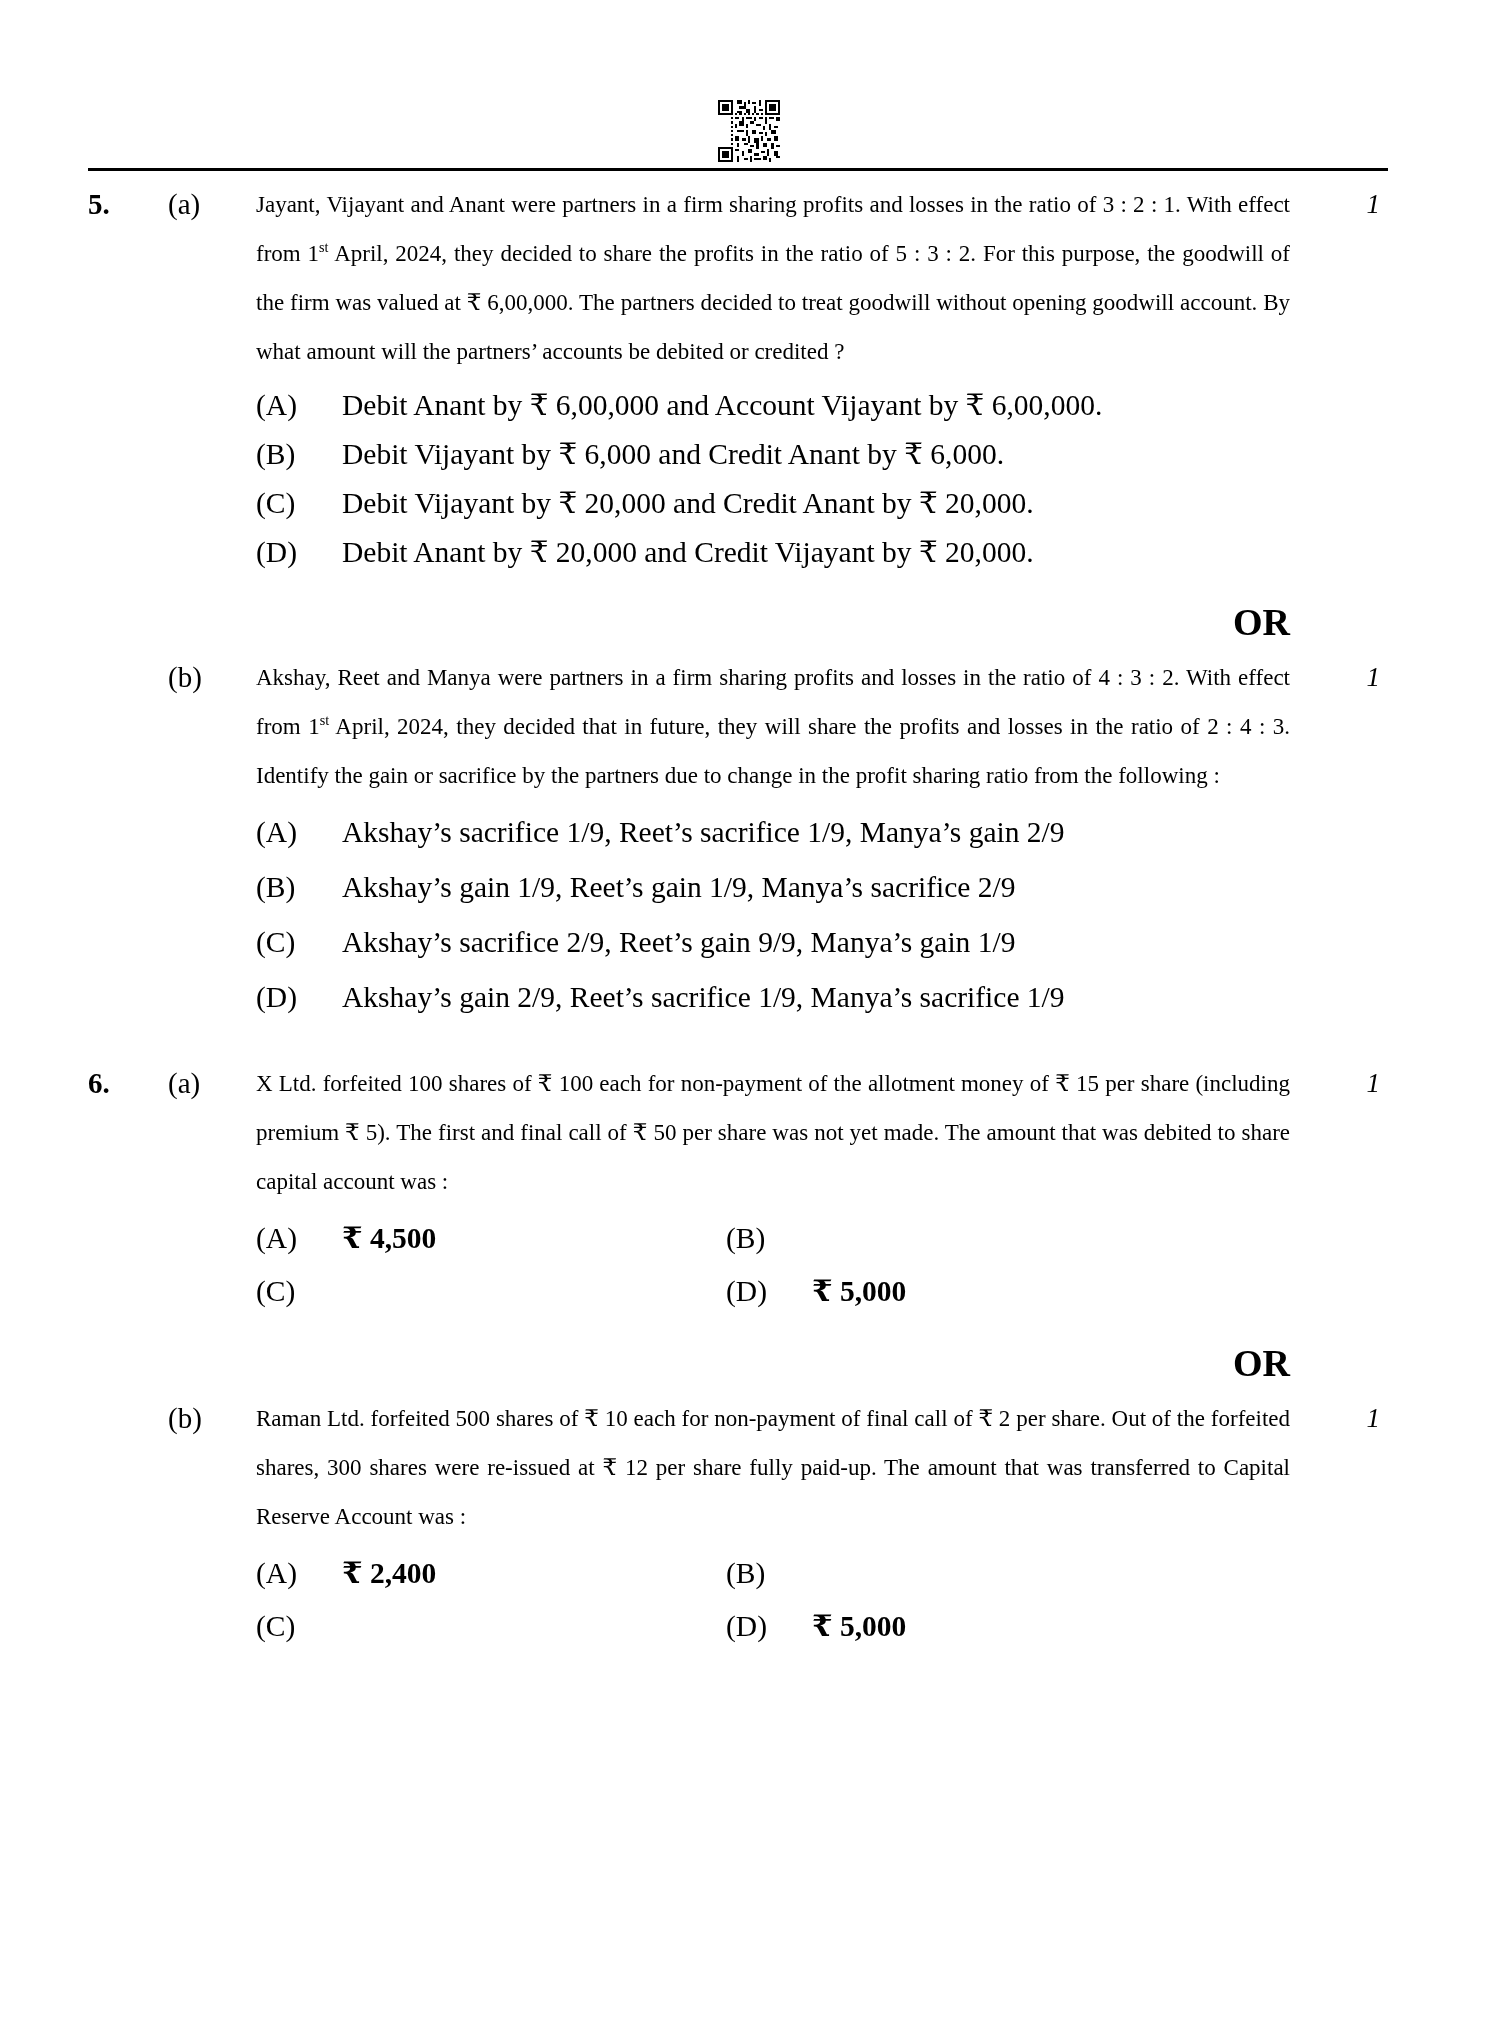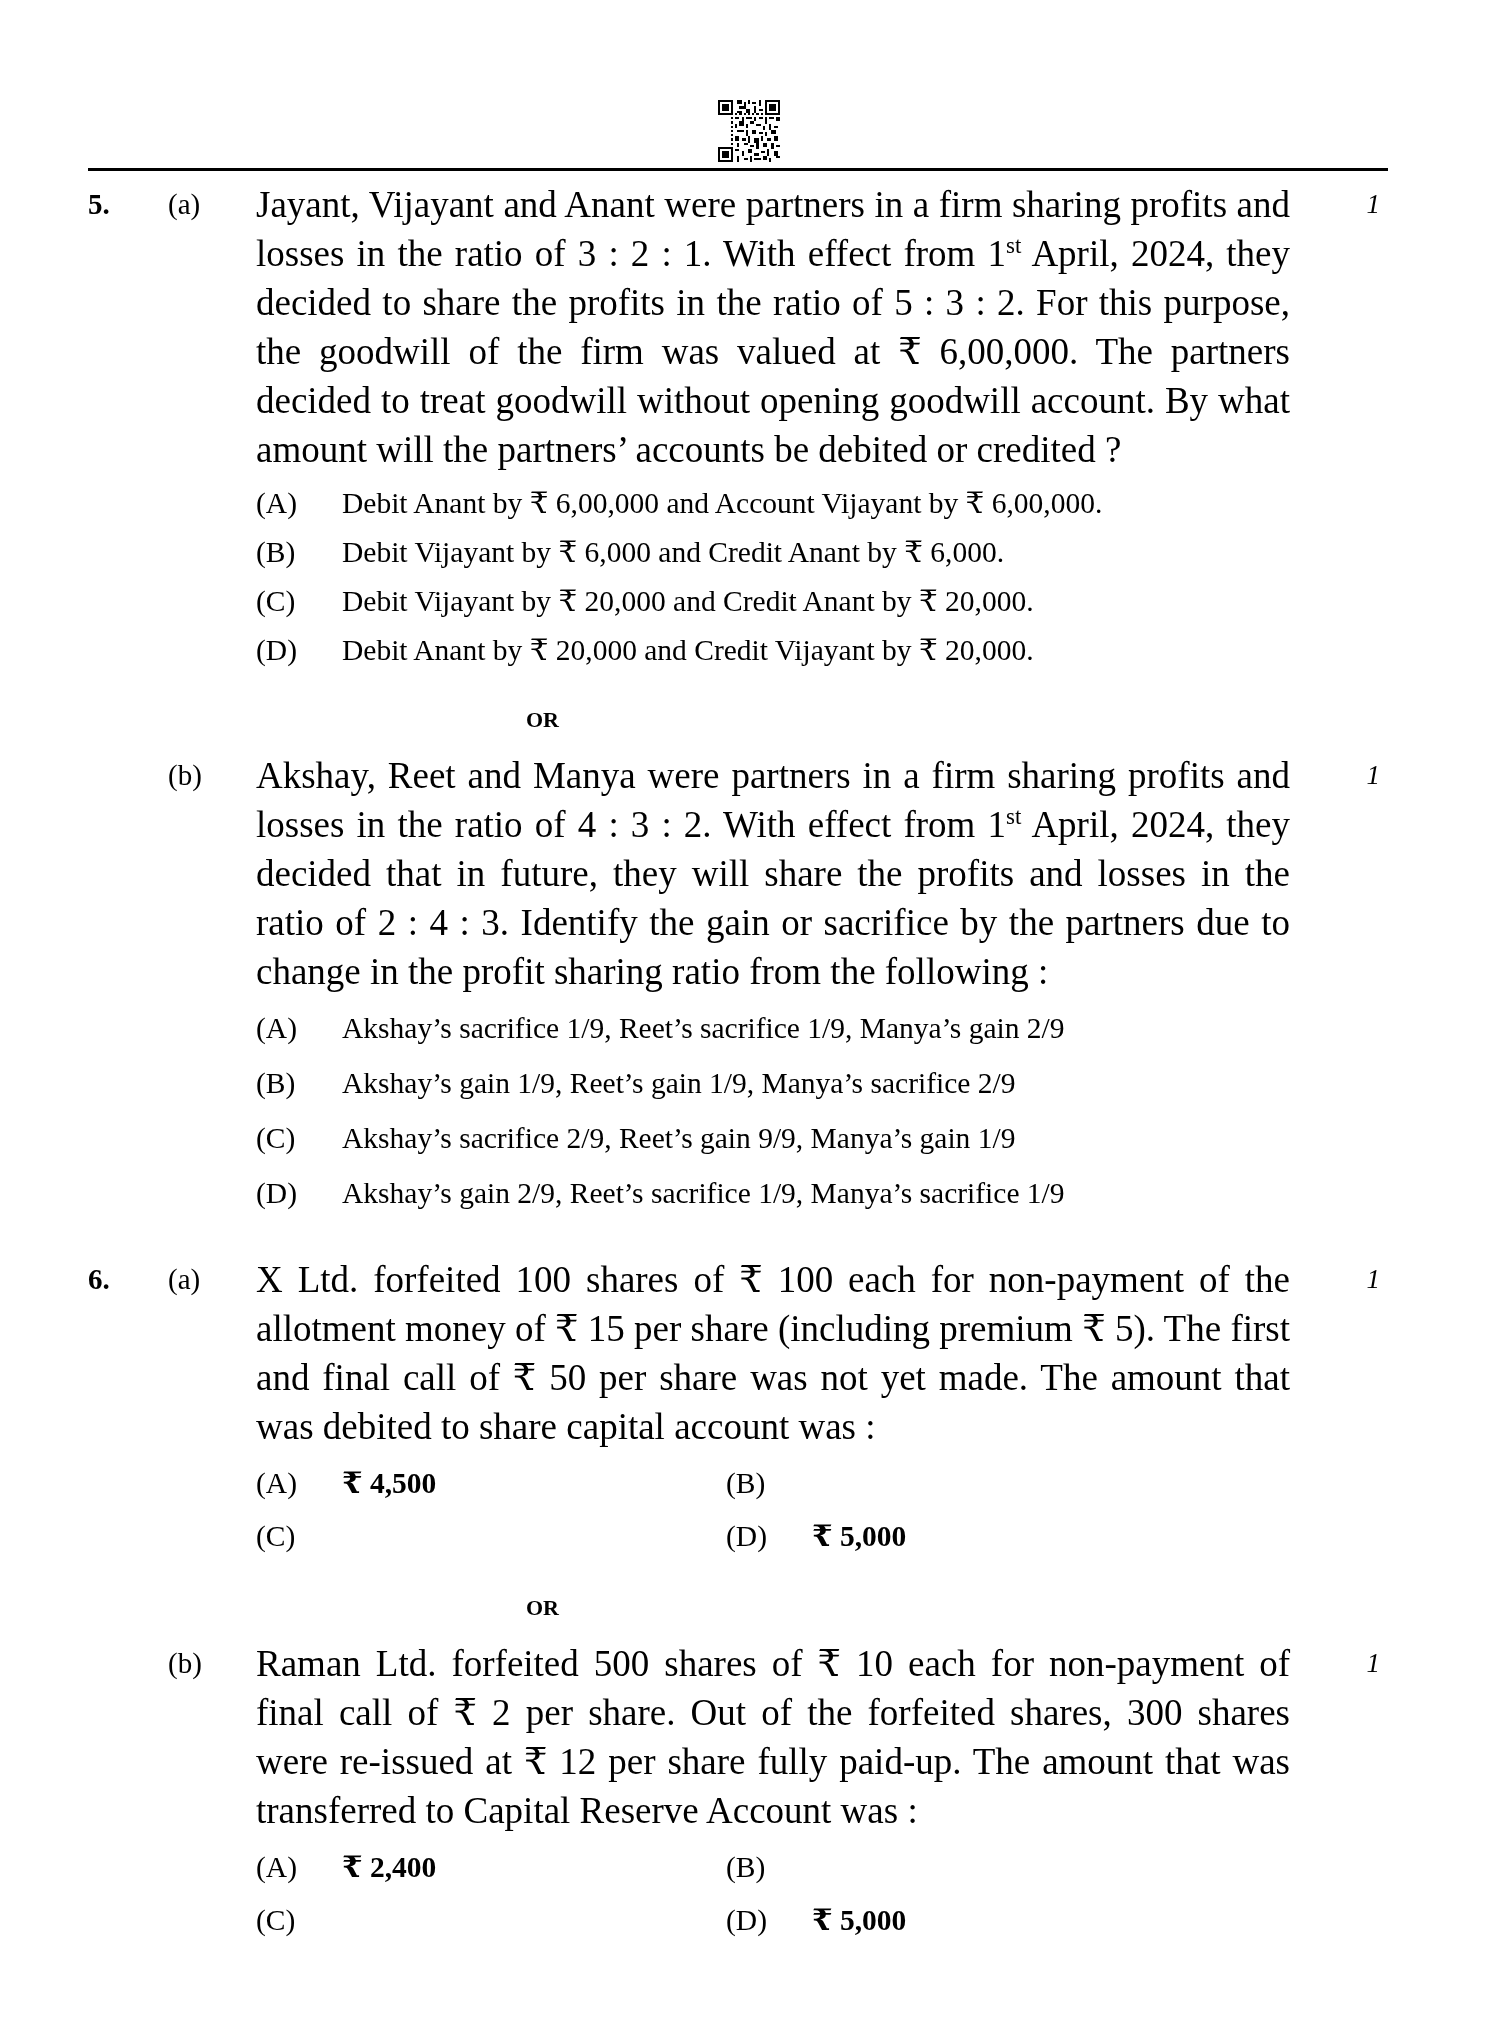--- a/index.html
+++ b/index.html
@@ -80,21 +80,21 @@
     text-align: right;
     font-style: italic;
     font-size: 27px;
     line-height: 49px;
     padding-right: 8px;
   }
 
   .stem {
     text-align: justify;
     text-align-last: left;
-    font-size: 37px;
+    font-size: 23px;
     line-height: 49px;
     margin: 0;
     hyphens: none;
   }
 
   
   .opts { margin-top: 5px; }
   .opt {
     display: flex;
     align-items: baseline;
@@ -117,23 +117,23 @@
   .opt-cell {
     display: flex;
     align-items: baseline;
     line-height: 53px;
     font-size: 29.5px;
   }
   .opt-cell .opt-lab { width: 86px; flex: 0 0 86px; }
   .opt-cell .opt-amt { flex: 1 1 auto; font-weight: bold; }
 
   .or-line {
-    text-align: left;
+    text-align: right;
     font-weight: bold;
-    font-size: 22px;
+    font-size: 38px;
     line-height: 62px;
     padding-left: 270px;
   }
 
   .gap-sm { height: 14px; }
   .gap-md { height: 34px; }
 
   sup.st {
     font-size: 0.62em;
     vertical-align: super;

